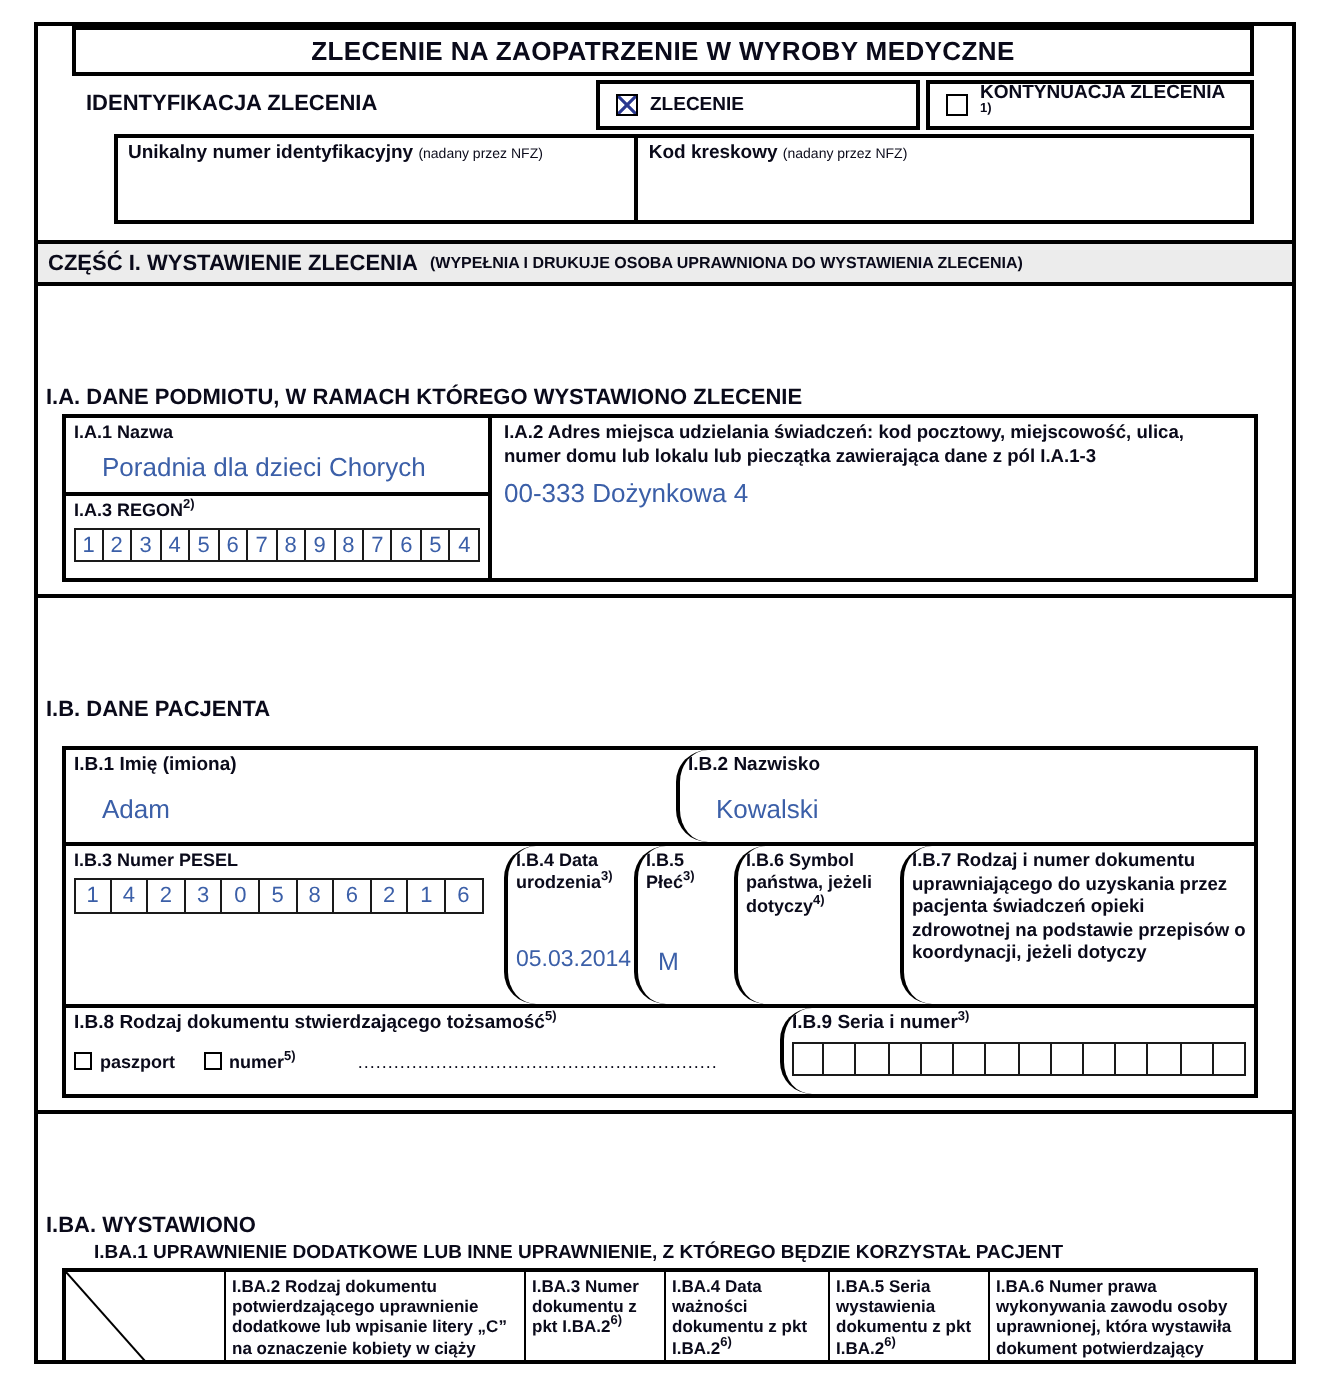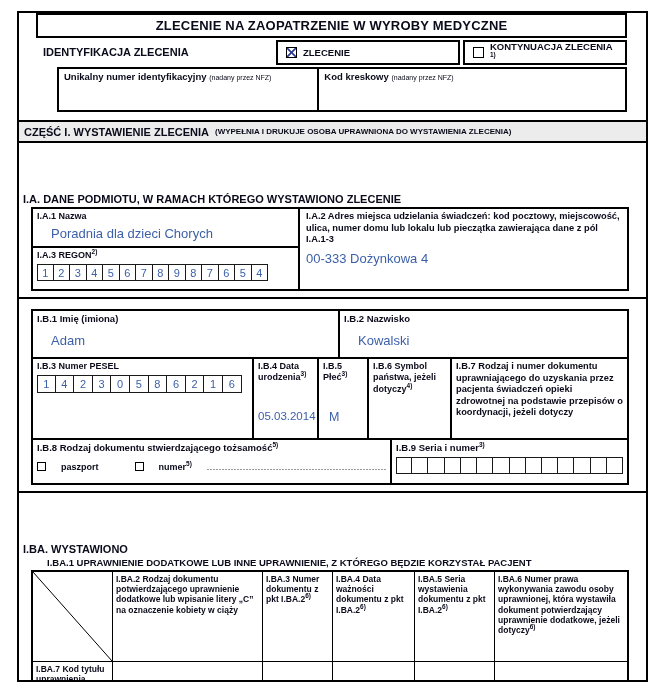--- a/index.html
+++ b/index.html
@@ -28,21 +28,21 @@
 
   
   .ident-row { height: 28px; display: flex; align-items: center; padding-left: 4px; }
   .ident-label { font-size: 11px; font-weight: bold; padding-left: 20px; }
   .check-cells { margin-left: auto; margin-right: 19px; display: flex; }
   .check-cell {
     height: 25px; border: 2px solid #000;
     display: flex; align-items: center; gap: 6px; padding: 0 6px 0 8px;
     font-size: 9.5px; font-weight: bold;
   }
-  .check-cell.c1 { width: 184px; }
+  .check-cell.c1 { width: 162px; }
   .check-cell.c2 { width: 164px; margin-left: 3px; }
   .cb {
     width: 11px; height: 11px; border: 1.5px solid #000;
     display: inline-block; flex: none; background: #fff;
   }
   .cb.checked {
     background:
       linear-gradient(to top right,    transparent 43%, #2b3990 45%, #2b3990 55%, transparent 57%),
       linear-gradient(to bottom right, transparent 43%, #2b3990 45%, #2b3990 55%, transparent 57%);
   }
@@ -67,21 +67,21 @@
   }
   .part-main { font-size: 11px; font-weight: bold; }
   .part-note { font-size: 8px; font-weight: bold; }
 
   
   .sec-header { font-size: 11px; font-weight: bold; padding: 3px 0 2px 4px; margin-top: 47px; }
   .value { color: #3b5fa8; font-size: 13px; font-weight: normal; }
 
   
   .ia-box { margin: 0 17px 6px 12px; height: 84px; border: 2px solid #000; display: flex; }
-  .ia-left { width: 267px; border-right: 2px solid #000; display: flex; flex-direction: column; }
+  .ia-left { width: 213px; border-right: 2px solid #000; display: flex; flex-direction: column; }
   .ia1 { height: 37px; padding: 2px 4px; }
   .ia1 .value { margin: 4px 0 0 14px; }
   .ia3 { flex: 1; border-top: 2px solid #000; padding: 2px 4px; }
   .ia-right { flex: 1; padding: 2px 6px; }
   .ia-right .fld-label { font-size: 9.3px; }
   .ia-right .value { margin-top: 5px; }
 
   
   .boxes { display: flex; margin-top: 3px; }
   .digit-box {
@@ -95,35 +95,35 @@
   .boxes-ib9 .digit-box { width: 16.7px; }
 
   
   .section-ib { border-top: 2px solid #000; }
   .ib-box { margin: 10px 17px 6px 12px; border: 2px solid #000; }
   .ib-row { display: flex; }
   .ib-row1 { height: 48px; border-bottom: 2px solid #000; }
   .ib-row2 { height: 81px; border-bottom: 2px solid #000; }
   .ib-row3 { height: 43px; }
   .ib-cell { padding: 2px 4px; overflow: hidden; }
-  .ib-cell + .ib-cell { border-left: 2px solid #000; }
+  .ib-cell + .ib-cell { border-left: 2px solid #000; border-radius: 16px; }
   .ib1 { width: 305px; }
   .ib2 { flex: 1; }
   .ib-row1 .value { margin: 8px 0 0 14px; }
   .ib3 { width: 219px; }
   .ib4 { width: 65px; }
   .ib5 { width: 50px; }
   .ib6 { width: 83px; }
   .ib7 { flex: 1; }
   .ib-row2 .fld-label { font-size: 9px; }
   .ib4 .value, .ib5 .value { font-size: 11.5px; margin-top: 26px; }
   .ib5 .value { margin-left: 6px; font-size: 12.5px; }
   .ib8 { width: 357px; }
   .ib9 { flex: 1; }
-  .check-line { display: flex; align-items: center; gap: 15px; margin-top: 8px; font-size: 9px; font-weight: bold; text-align: center; }
+  .check-line { display: flex; align-items: center; gap: 4px; margin-top: 8px; font-size: 9px; font-weight: bold; text-align: center; }
   .check-line .gap { width: 6px; }
   .dots { font-weight: normal; font-size: 9px; letter-spacing: 0.5px; color: #0a0a1a; overflow: hidden; white-space: nowrap; flex: 1; }
 
   
   .section-iba { border-top: 2px solid #000; }
   .sub-header { font-size: 9.5px; font-weight: bold; padding: 0 0 2px 28px; }
   .iba-table {
     margin: 0 17px 0 12px; border: 2px solid #000;
     display: grid;
     grid-template-columns: 80px 150px 70px 82px 80px 1fr;
@@ -210,20 +210,21 @@
         </div>
       </div>
       <div class="ia-right">
         <div class="fld-label">I.A.2 Adres miejsca udzielania świadczeń: kod pocztowy, miejscowość, ulica, numer domu lub lokalu lub pieczątka zawierająca dane z pól I.A.1-3</div>
         <div class="value">00-333 Dożynkowa 4</div>
       </div>
     </div>
   </div>
 
   <div class="section-ib">
+    <div class="sec-header">I.B. DANE PACJENTA</div>
     <div class="ib-box">
       <div class="ib-row ib-row1">
         <div class="ib-cell ib1">
           <div class="fld-label">I.B.1 Imię (imiona)</div>
           <div class="value">Adam</div>
         </div>
         <div class="ib-cell ib2">
           <div class="fld-label">I.B.2 Nazwisko</div>
           <div class="value">Kowalski</div>
         </div>

